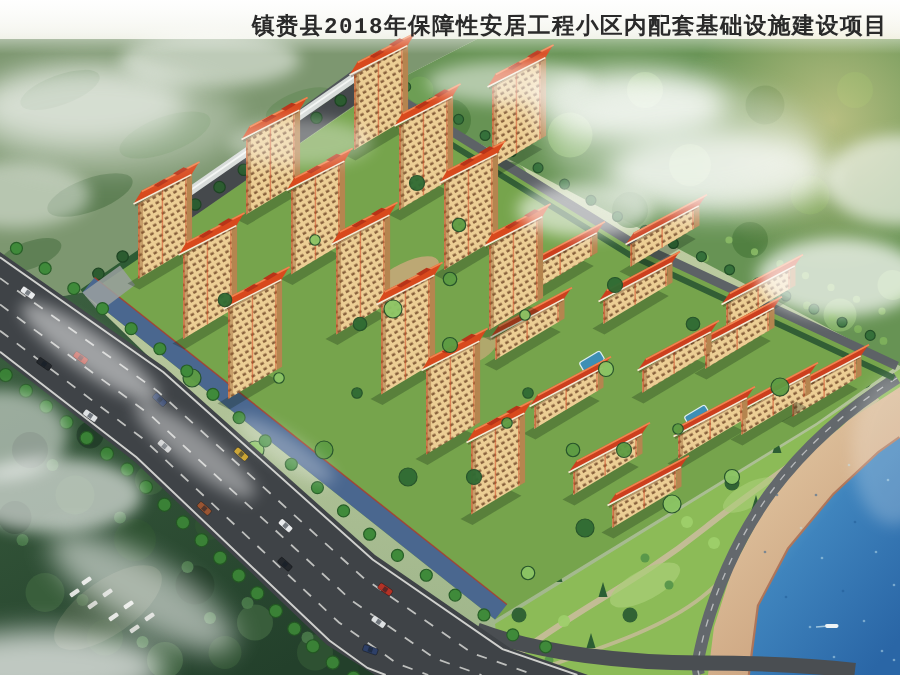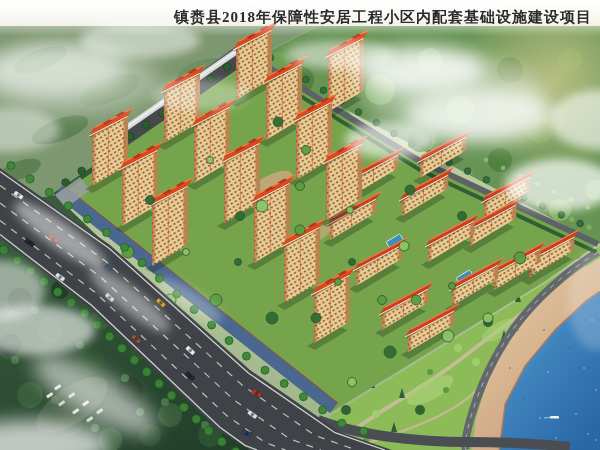--- a/index.html
+++ b/index.html
@@ -1,17 +1,17 @@
 <!DOCTYPE html>
 <html style="--title-text: #2a2a2a; --hills-green: #7d9770; --forest-light: #679354; --forest-dark: #2c4a31; --park-green: #8cbb57; --courtyard-green: #76a44c; --facade-cream: #ecce94; --facade-shade: #b5854f; --roof-orange: #d8491d; --roof-red: #cc3f1e; --commercial-gray: #45494c; --commercial-roof: #d8dcda; --road-asphalt: #3f4347; --lane-marking: #e9e9e5; --plaza-blue: #4a678f; --path-tan: #c9bc9c; --sand: #d9bb97; --sand-wet: #a5664d; --water-deep: #2e6dad; --water-shallow: #6fc0d8; --tree-green: #3f8a3a; --cloud-white: #ffffff;"><head>
 <meta charset="utf-8">
 <style>
   html,body{margin:0;padding:0;background:#222;}
   .stage{position:relative;width:600px;height:450px;overflow:hidden;
-         font-family:Liberation Serif, serif;}
+         font-family:Liberation Mono, monospace;}
   .stage svg{position:absolute;left:0;top:0;}
   .proj-title{position:absolute;top:8px;right:8px;font-size:15px;font-weight:700;
               color:var(--title-text,#2a2a2a);letter-spacing:1px;white-space:nowrap;}
 </style>
 </head>
 <body>
 
 <div class="stage">
 <svg width="600" height="450" viewBox="0 0 600 450">
   <defs>

